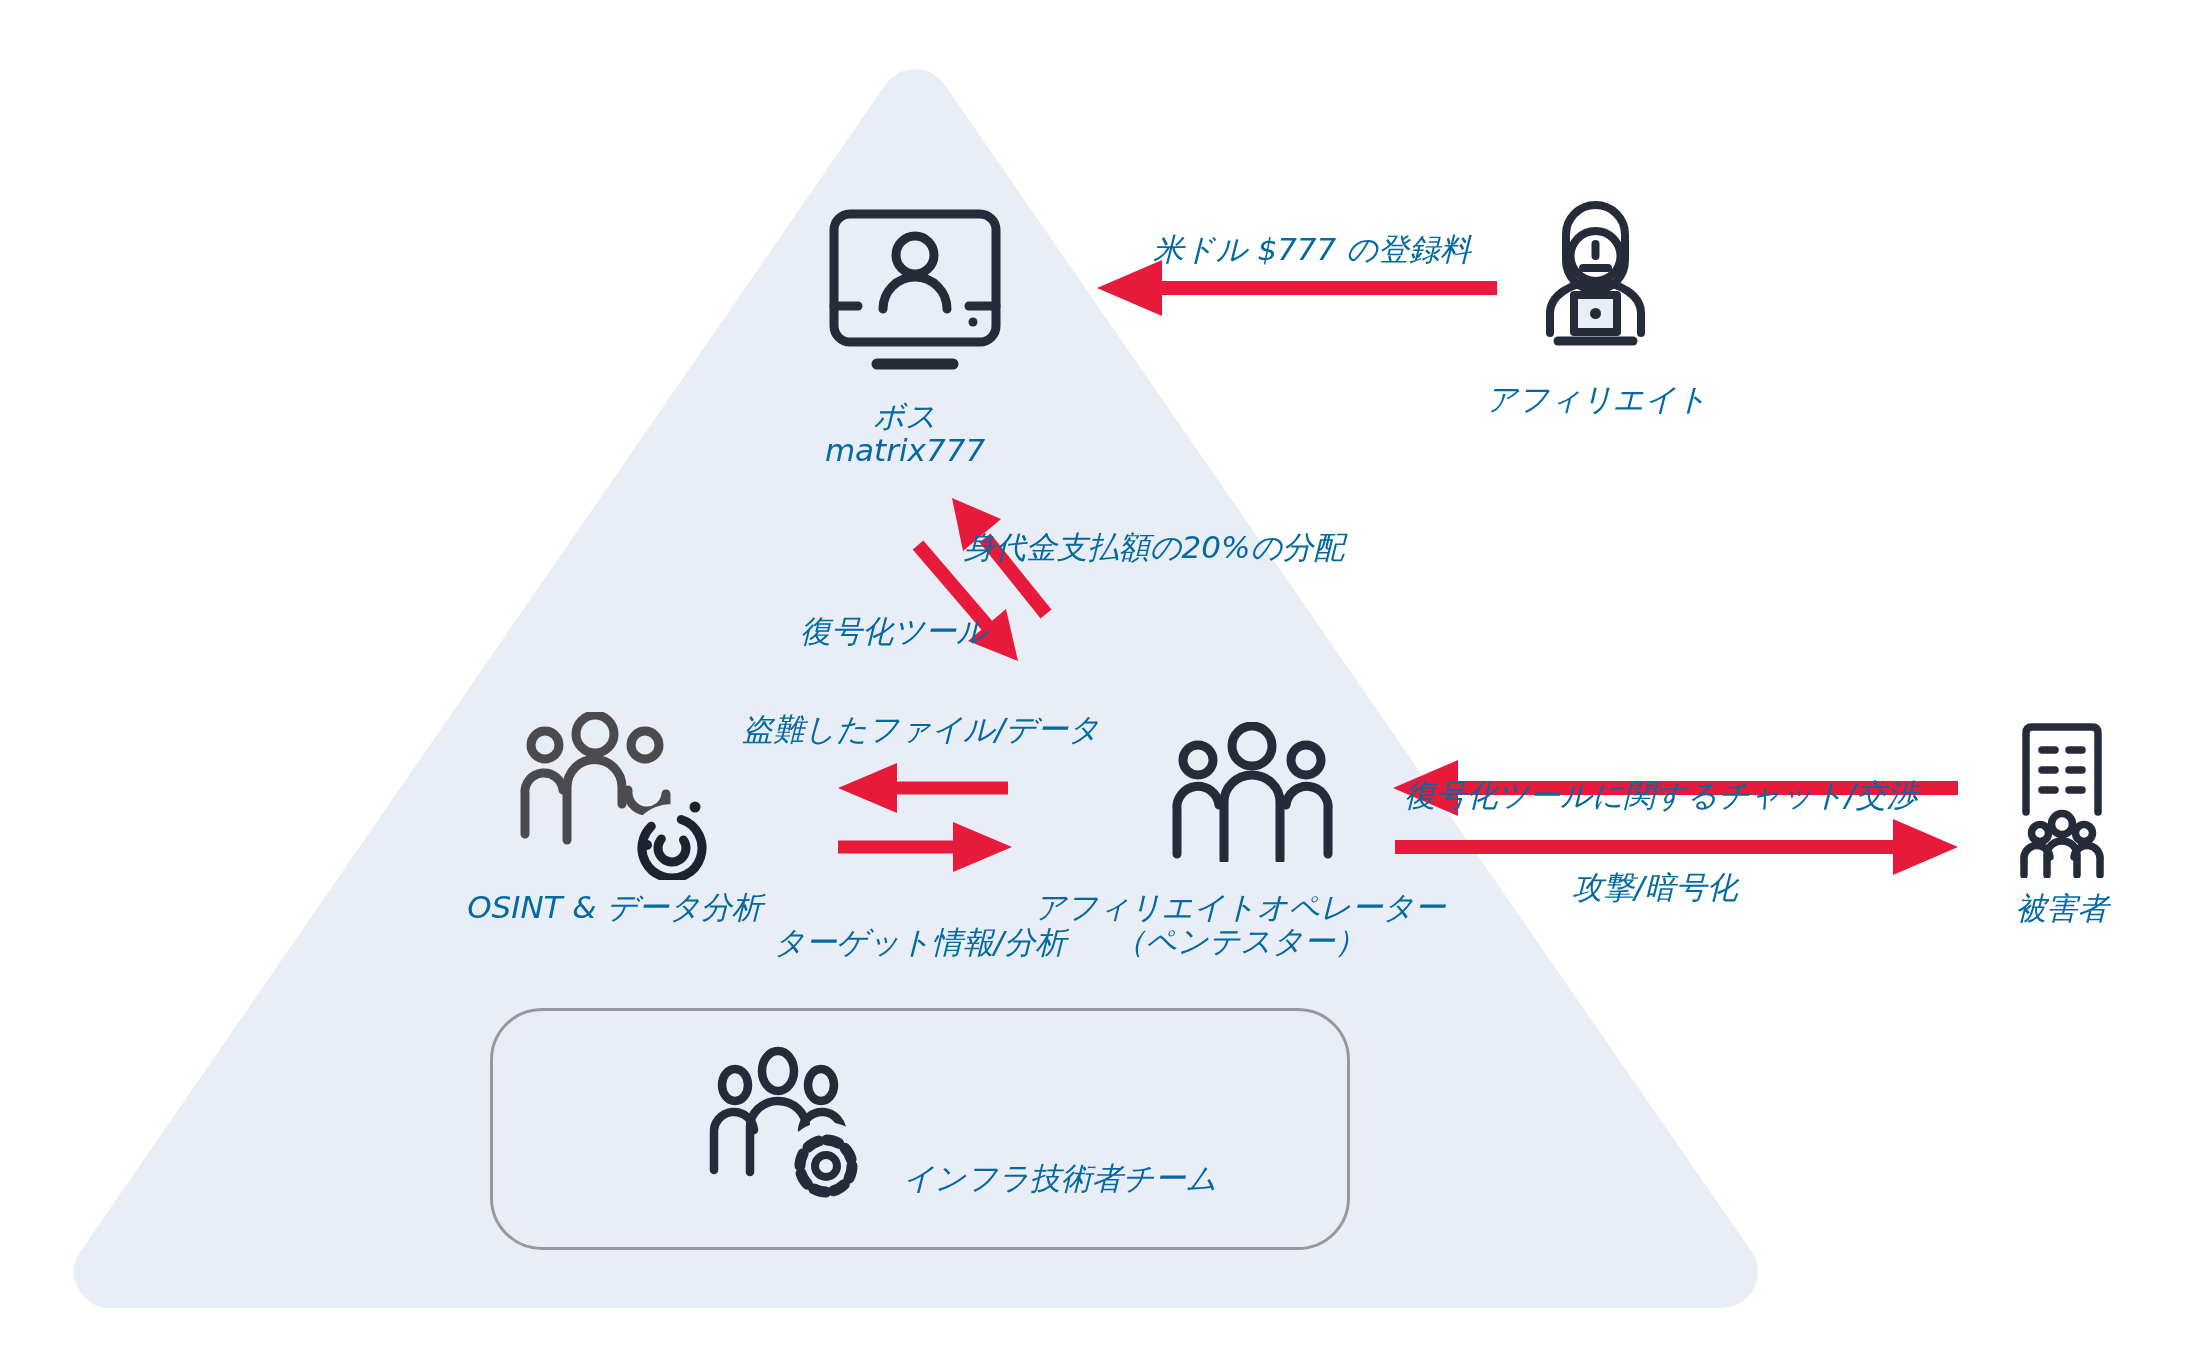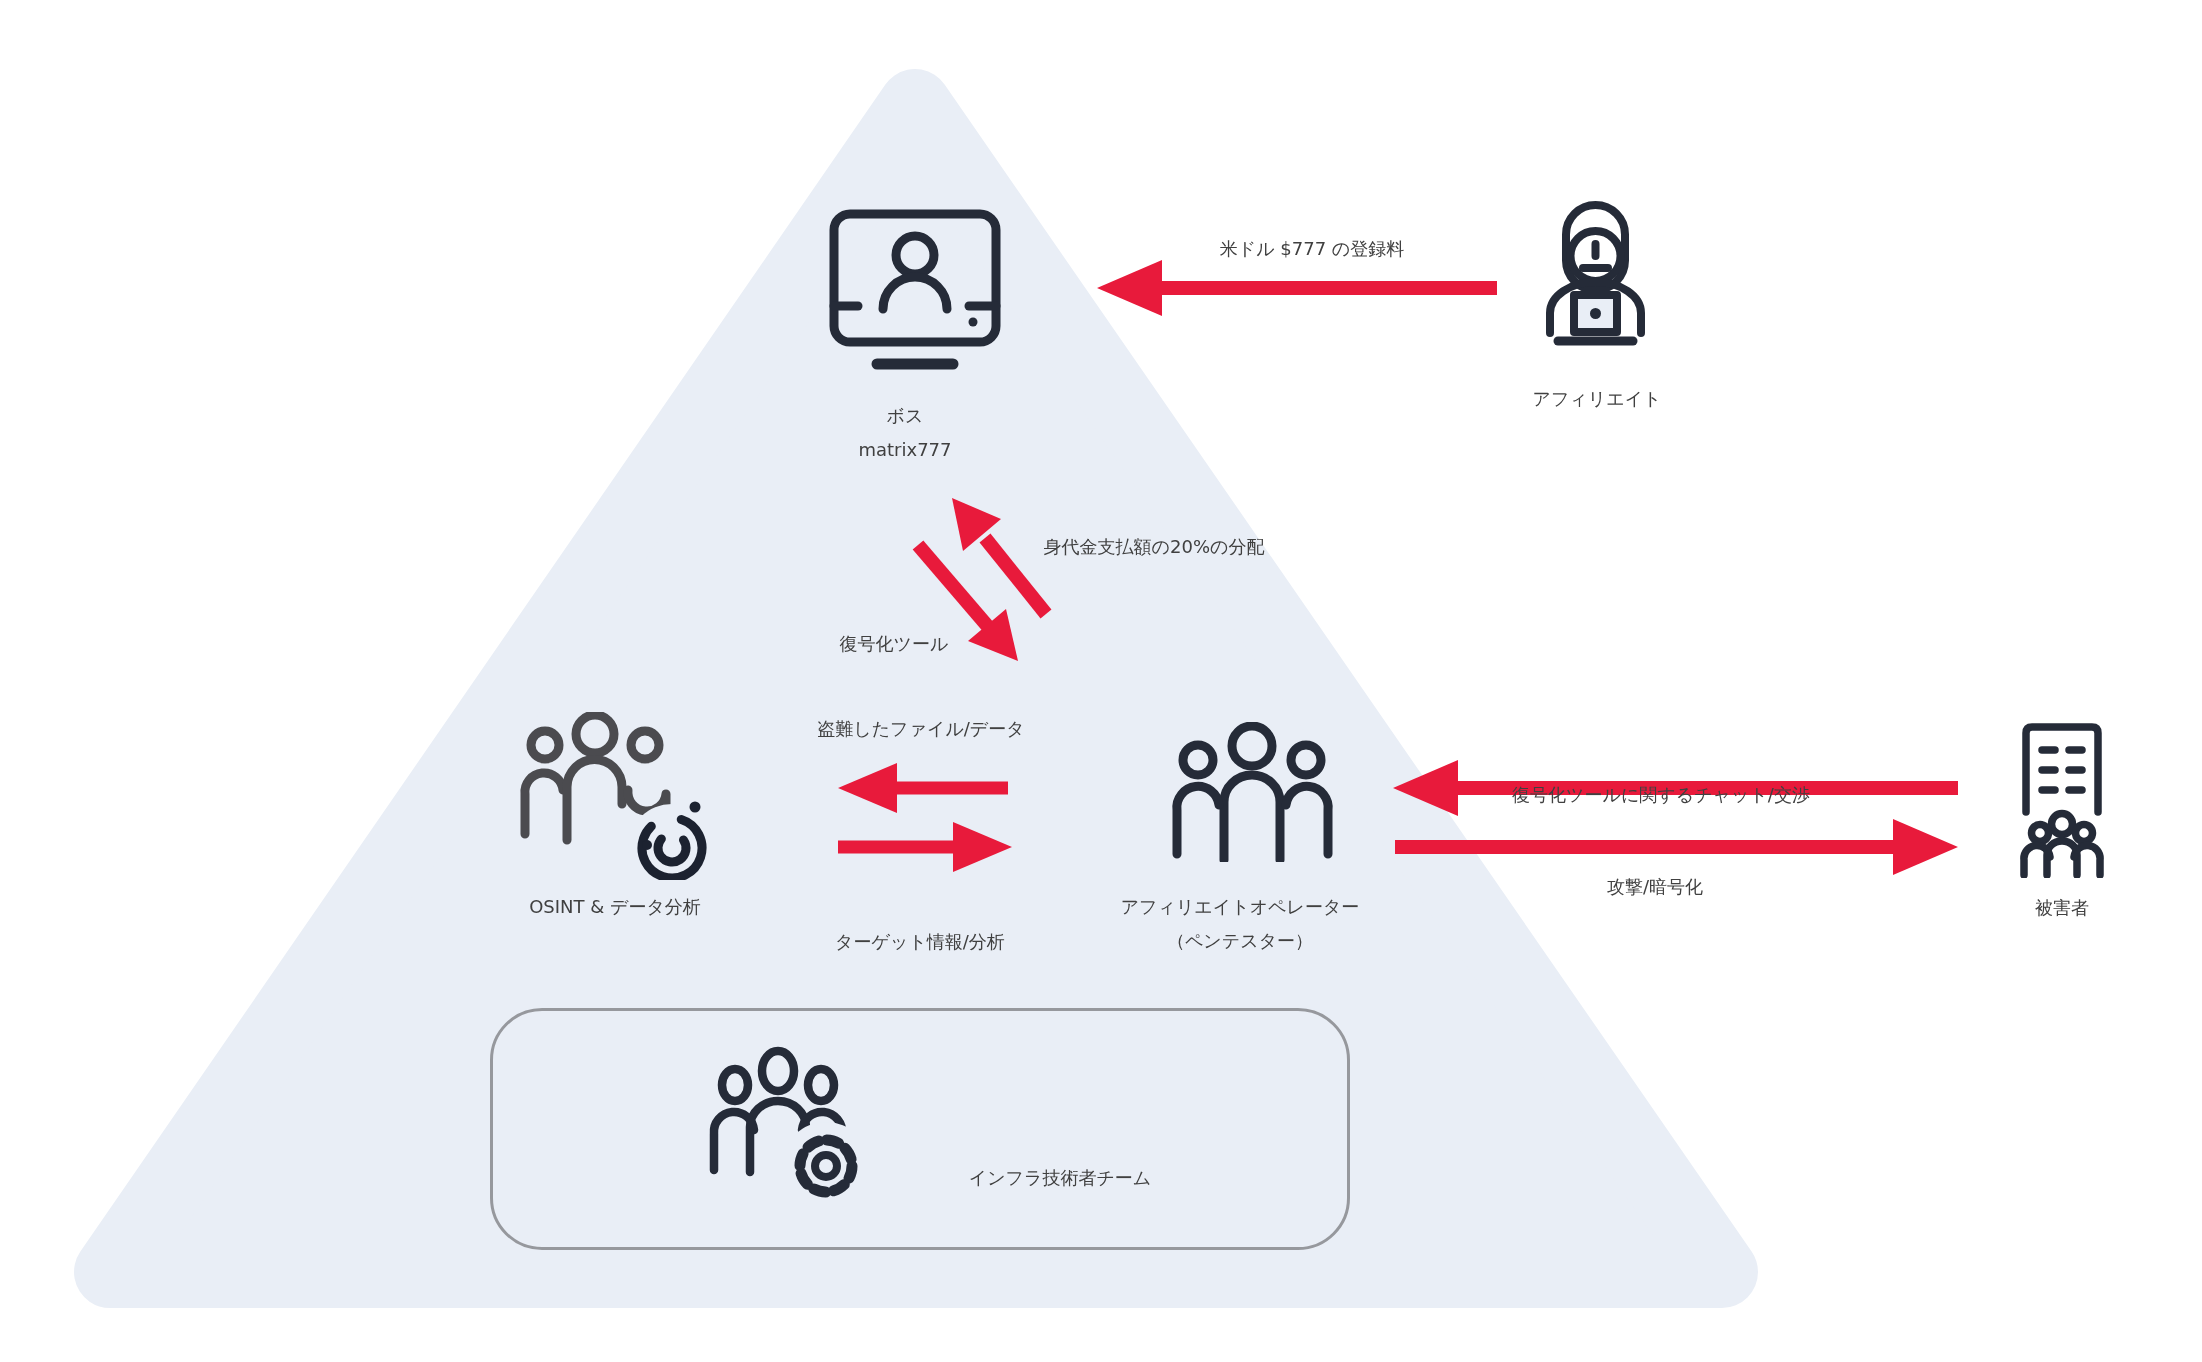--- a/index.html
+++ b/index.html
@@ -15,25 +15,26 @@
     position: absolute;
     left: 0; top: 0;
     width: 2202px; height: 1362px;
     z-index: 0;
   }
   .node-icon { position: absolute; z-index: 2; }
   .lbl {
     position: absolute;
     z-index: 3;
     transform: translate(-50%, -50%);
-    color: #404040;
-    font-size: 18px;
+    color: #0369a1;
+    font-size: 31px;
     line-height: 34px;
     text-align: center;
     white-space: nowrap;
+    font-style: italic;
   }
   .infra-box {
     position: absolute;
     left: 490px; top: 1008px;
     width: 860px; height: 242px;
     border: 3.5px solid #96989d;
     border-radius: 52px;
     box-sizing: border-box;
     z-index: 1;
     background: transparent;
@@ -166,21 +167,21 @@
     <div>ボス</div>
     <div>matrix777</div>
   </div>
 
   <div class="lbl" style="left:1597px; top:399px;">アフィリエイト</div>
 
   <div class="lbl" style="left:1312px; top:249px;">米ドル $777 の登録料</div>
 
   <div class="lbl" style="left:1154px; top:547px;">身代金支払額の20%の分配</div>
 
-  <div class="lbl" style="left:894px; top:644px;">復号化ツール</div>
+  <div class="lbl" style="left:894px; top:631px;">復号化ツール</div>
 
   <div class="lbl" style="left:921px; top:729px;">盗難したファイル/データ</div>
 
   <div class="lbl" style="left:920px; top:942px;">ターゲット情報/分析</div>
 
   <div class="lbl" style="left:615px; top:907px;">OSINT &amp; データ分析</div>
 
   <div class="lbl" style="left:1240px; top:924px;">
     <div>アフィリエイトオペレーター</div>
     <div>（ペンテスター）</div>

